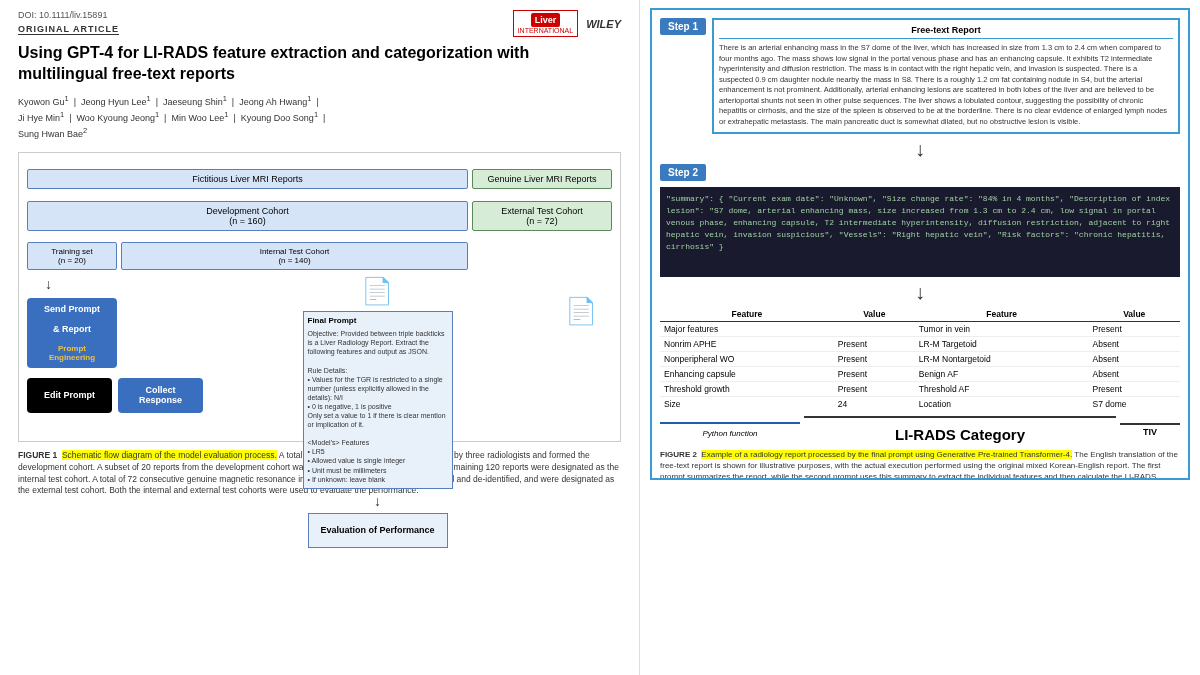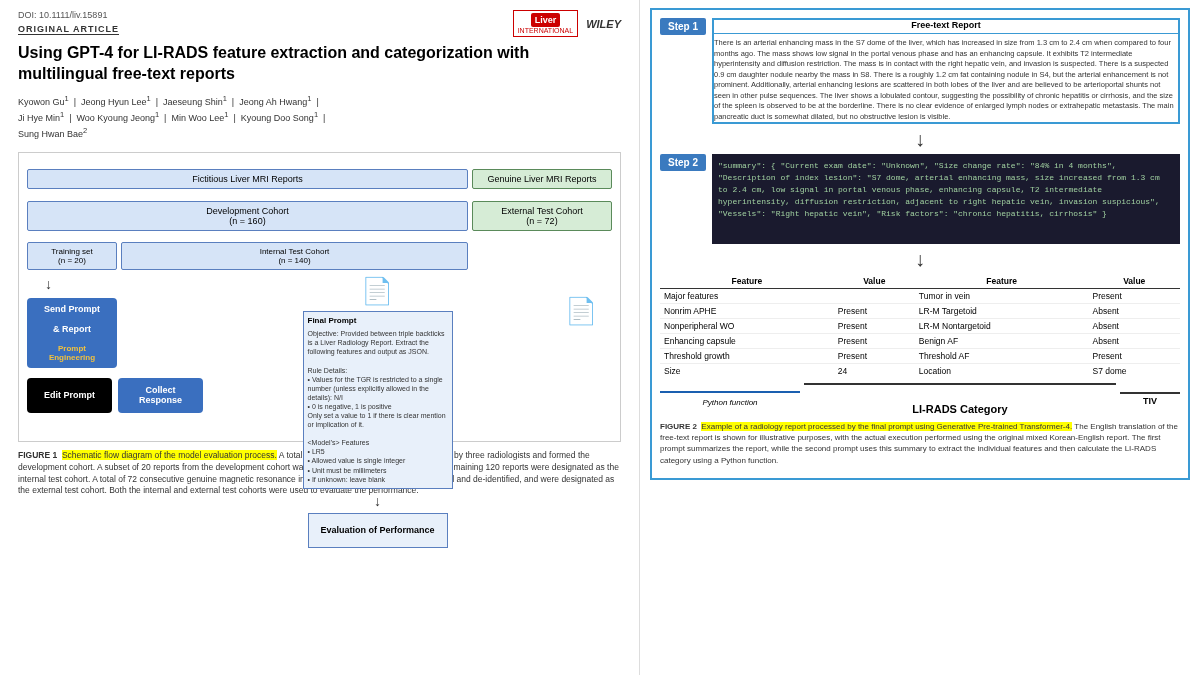--- a/index.html
+++ b/index.html
@@ -363,31 +363,31 @@
   <div class="figure-caption">
     <strong>FIGURE 1</strong>&nbsp;&nbsp;<span style="background:#ffff00;">Schematic flow diagram of the model evaluation process.</span><span> A total of 160 fictitious reports were generated by three radiologists and formed the development cohort. A subset of 20 reports from the development cohort was utilized for prompt engineering. The remaining 120 reports were designated as the internal test cohort. A total of 72 consecutive genuine magnetic resonance imaging reports from 2019 were collected and de-identified, and were designated as the external test cohort. Both the internal and external test cohorts were used to evaluate the performance.</span>
   </div>
 </div>
 
 <div class="right-panel">
   <div class="right-outer">
 
     <div style="display:flex; gap:6px; align-items:flex-start; margin-bottom:4px;">
       <div class="step-label">Step 1</div>
-      <div style="flex:1; border:2px solid #3a9ad4; ">
+      <div style="flex:1; border:2px solid #3a9ad4; padding:5px;">
         <div class="free-text-title">Free-text Report</div>
         <div style="font-size:7.5px; line-height:1.4; color:#333;">There is an arterial enhancing mass in the S7 dome of the liver, which has increased in size from 1.3 cm to 2.4 cm when compared to four months ago. The mass shows low signal in the portal venous phase and has an enhancing capsule. It exhibits T2 intermediate hyperintensity and diffusion restriction. The mass is in contact with the right hepatic vein, and invasion is suspected. There is a suspected 0.9 cm daughter nodule nearby the mass in S8. There is a roughly 1.2 cm fat containing nodule in S4, but the arterial enhancement is not prominent. Additionally, arterial enhancing lesions are scattered in both lobes of the liver and are believed to be arterioportal shunts not seen in other pulse sequences. The liver shows a lobulated contour, suggesting the possibility of chronic hepatitis or cirrhosis, and the size of the spleen is observed to be at the borderline. There is no clear evidence of enlarged lymph nodes or extrahepatic metastasis. The main pancreatic duct is somewhat dilated, but no obstructive lesion is visible.</div>
       </div>
     </div>
 
     <div class="arrow-container">
       <span class="big-arrow">↓</span>
     </div>
 
-    <div style="display:flex; gap:6px; align-items:flex-start; margin-bottom:4px;">
+    <div style="display:flex; gap:6px; align-items:flex-start; margin-bottom:4px;flex-direction:column;">
       <div class="step-label">Step 2</div>
       <div style="flex:1;">
         <div class="json-box">
           <span>"summary": {
     "Current exam date": "Unknown",
     "Size change rate": "84% in 4 months",
     "Description of index lesion": "S7 dome, arterial enhancing mass,
 size increased from 1.3 cm to 2.4 cm, low signal in portal venous phase,
 enhancing capsule, T2 intermediate hyperintensity, diffusion restriction,
 adjacent to right hepatic vein, invasion suspicious",
@@ -449,21 +449,21 @@
               <td>Location</td>
               <td>S7 dome</td>
             </tr>
           </tbody>
       </table>
 
       <div style="display:flex; align-items:center; margin-top:5px; gap:4px;">
         <div style="width:140px; border-top:2px solid #1a5fb0; text-align:center; padding-top:2px;">
           <span style="font-style:italic; font-size:8px;">Python function</span>
         </div>
-        <div style="flex:1; border-top:2px solid #333; text-align:center; padding-top:18px; font-weight:bold; font-size:11px;">LI-RADS Category</div>
+        <div style="flex:1; border-top:2px solid #333; text-align:center; padding-top:8px; font-weight:bold; font-size:15px;">LI-RADS Category</div>
         <div style="width:60px; border-top:2px solid #333; text-align:center; padding-top:2px; font-weight:bold; font-size:9px;">TIV</div>
       </div>
     </div>
 
     <div class="figure2-caption" style="margin-top:6px;">
       <strong>FIGURE 2</strong>&nbsp;&nbsp;<span style="background:#ffff00;">Example of a radiology report processed by the final prompt using Generative Pre-trained Transformer-4.</span><span> The English translation of the free-text report is shown for illustrative purposes, with the actual execution performed using the original mixed Korean-English report. The first prompt summarizes the report, while the second prompt uses this summary to extract the individual features and then calculate the LI-RADS category using a Python function.</span>
     </div>
   </div>
 </div>
 

